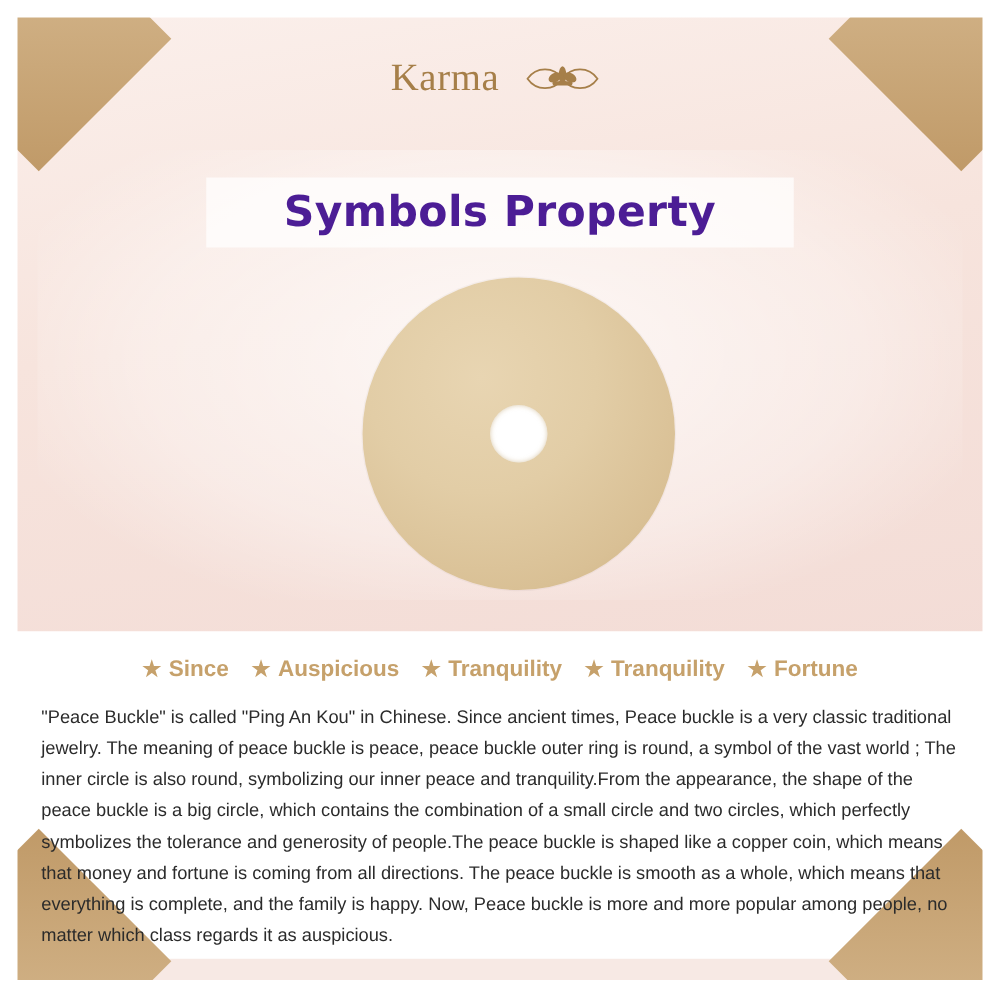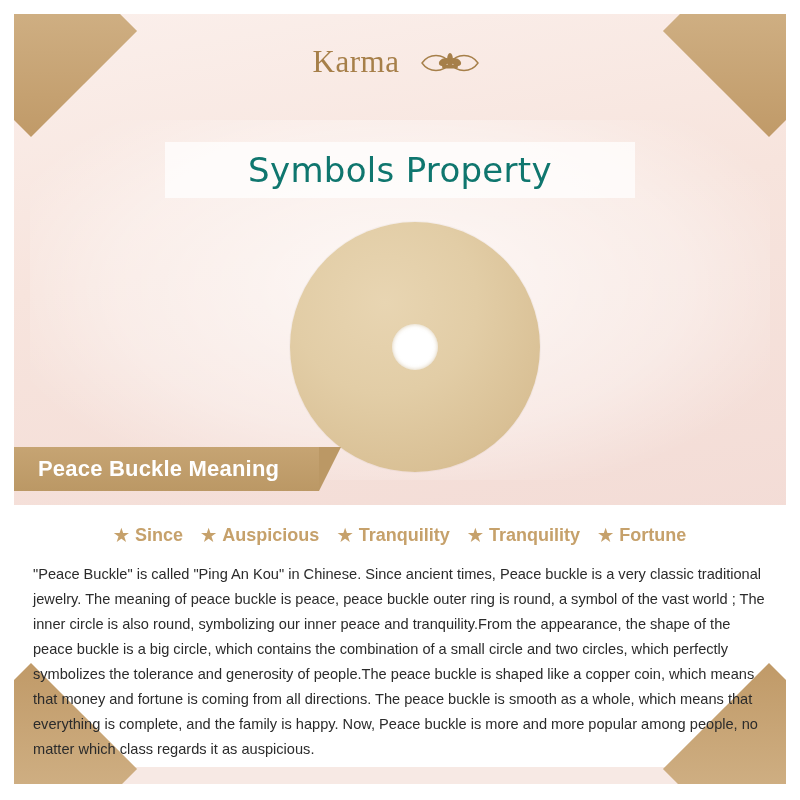--- a/index.html
+++ b/index.html
@@ -132,22 +132,22 @@
     top: 142px;
     width: 470px;
     height: 56px;
     background: rgba(255,255,255,0.72);
     display: flex;
     align-items: center;
     justify-content: center;
   }
   .title-text {
     font-size: 34px;
-    font-weight: normal;
-    color: #0f766e;
+    font-weight: bold;
+    color: #4c1d95;
     letter-spacing: 0.3px;
     font-family: "DejaVu Sans", sans-serif;
   }
 
   
   .disc-wrap {
     position: absolute;
     left: 290px;
     top: 222px;
     width: 250px;
@@ -279,42 +279,39 @@
   <div class="title-plate">
     <span class="title-text">Symbols Property</span>
   </div>
 
   <div class="disc-wrap">
     <div class="disc">
       <div class="disc-hole"></div>
     </div>
   </div>
 
-  <div class="ribbon">
-    <span>Peace Buckle Meaning</span>
+
+  <div class="keywords">
+    <span class="kw">
+      <span class="star">★</span>
+      <span>Since</span>
+    </span>
+    <span class="kw">
+      <span class="star">★</span>
+      <span>Auspicious</span>
+    </span>
+    <span class="kw">
+      <span class="star">★</span>
+      <span>Tranquility</span>
+    </span>
+    <span class="kw">
+      <span class="star">★</span>
+      <span>Tranquility</span>
+    </span>
+    <span class="kw">
+      <span class="star">★</span>
+      <span>Fortune</span>
+    </span>
   </div>
 
-  <div class="keywords">
-    <span class="kw">
-      <span class="star">★</span>
-      <span>Since</span>
-    </span>
-    <span class="kw">
-      <span class="star">★</span>
-      <span>Auspicious</span>
-    </span>
-    <span class="kw">
-      <span class="star">★</span>
-      <span>Tranquility</span>
-    </span>
-    <span class="kw">
-      <span class="star">★</span>
-      <span>Tranquility</span>
-    </span>
-    <span class="kw">
-      <span class="star">★</span>
-      <span>Fortune</span>
-    </span>
-  </div>
-
   <div class="body-copy">"Peace Buckle" is called "Ping An Kou" in Chinese. Since ancient times, Peace buckle is a very classic traditional jewelry. The meaning of peace buckle is peace, peace buckle outer ring is round, a symbol of the vast world ; The inner circle is also round, symbolizing our inner peace and tranquility.From the appearance, the shape of the peace buckle is a big circle, which contains the combination of a small circle and two circles, which perfectly symbolizes the tolerance and generosity of people.The peace buckle is shaped like a copper coin, which means that money and fortune is coming from all directions. The peace buckle is smooth as a whole, which means that everything is complete, and the family is happy. Now, Peace buckle is more and more popular among people, no matter which class regards it as auspicious.</div>
 
 </div>
 
 </body></html>

